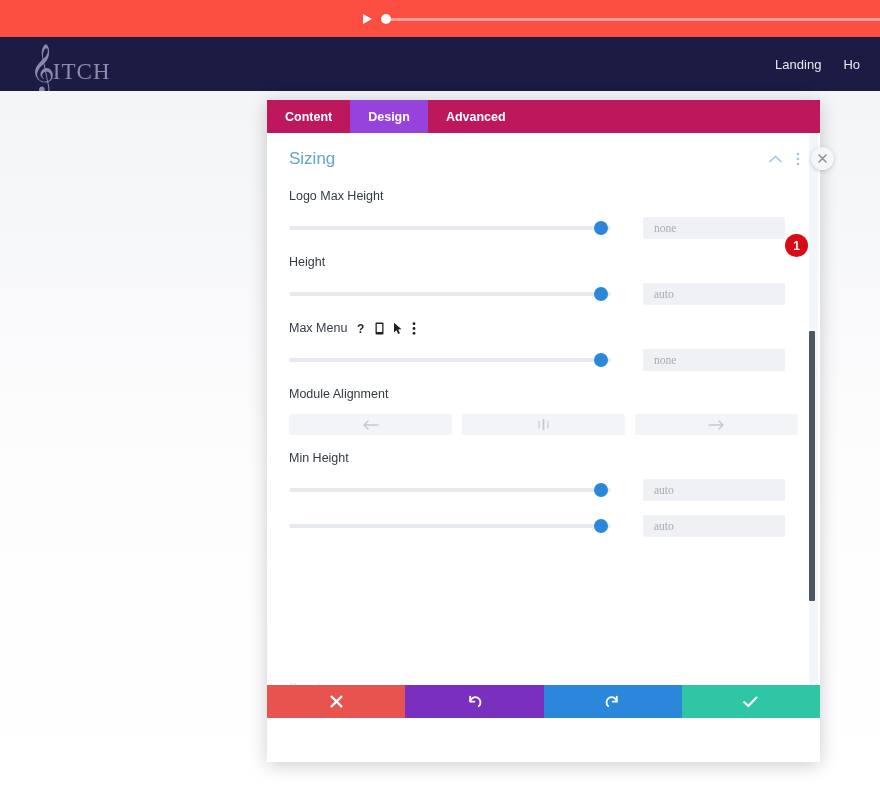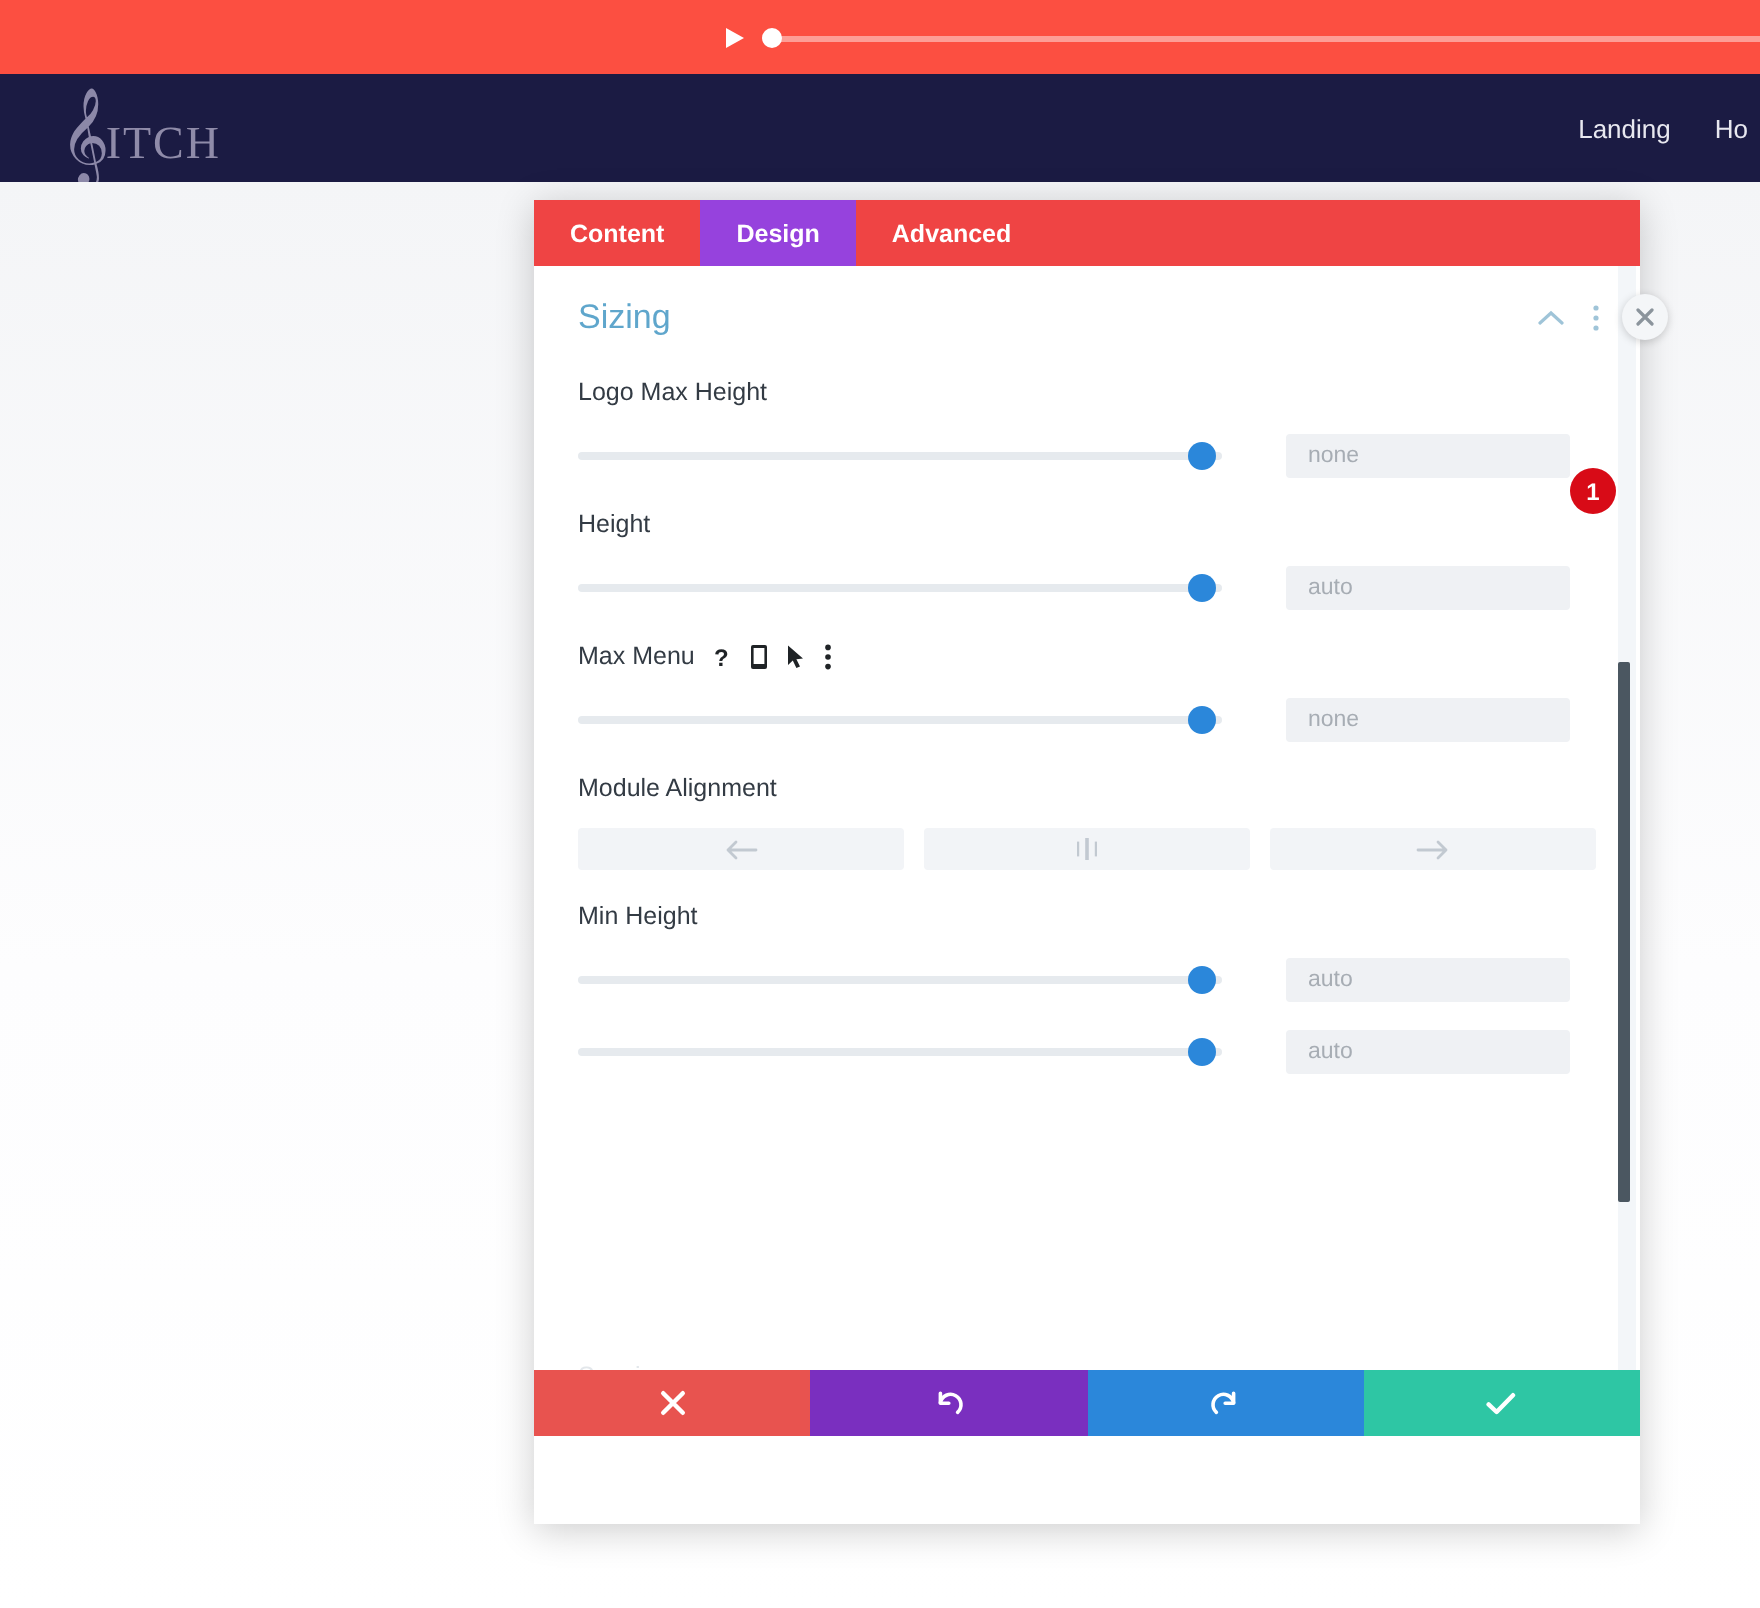--- a/index.html
+++ b/index.html
@@ -78,21 +78,21 @@
     letter-spacing: 1px;
     color: #8f8ba9;
   }
   .nav {
     position: absolute;
     right: 0; top: 0;
     height: 54px;
     display: flex;
     align-items: center;
     gap: 22px;
-    padding-right: 6px;
+    padding-right: 20px;
   }
   .nav a {
     color: #e8e8f0;
     font-size: 13px;
     text-decoration: none;
     white-space: nowrap;
   }
 
   
   .backdrop {
@@ -129,21 +129,21 @@
   .hdr-icons { display: flex; align-items: center; gap: 16px; }
   .hdr-icon {
     color: #dcc6f0;
     display: flex; align-items: center; justify-content: center;
     cursor: pointer;
   }
 
   .tabs {
     display: flex;
     height: 33px;
-    background: #ef4444;
+    background: #be185d;
   }
   .tab {
     padding: 0 18px;
     height: 33px;
     display: flex; align-items: center;
     color: #ffffff;
     font-size: 12.5px;
     font-weight: bold;
     cursor: pointer;
   }
@@ -214,21 +214,21 @@
     height: 22px;
     background: #eff1f4;
     border-radius: 2px;
     display: flex;
     align-items: center;
     padding-left: 11px;
     font-size: 11.5px;
     cursor: text;
   }
   .value-box.filled { color: #4a5057; }
-  .value-box.placeholder { color: #a7adb4; }
+  .value-box.placeholder { color: #a7adb4; font-family: Liberation Serif, serif; }
 
   .align-row {
     display: flex;
     gap: 10px;
     margin-top: 11px;
   }
   .align-btn {
     flex: 1;
     height: 21px;
     background: #f2f4f7;

